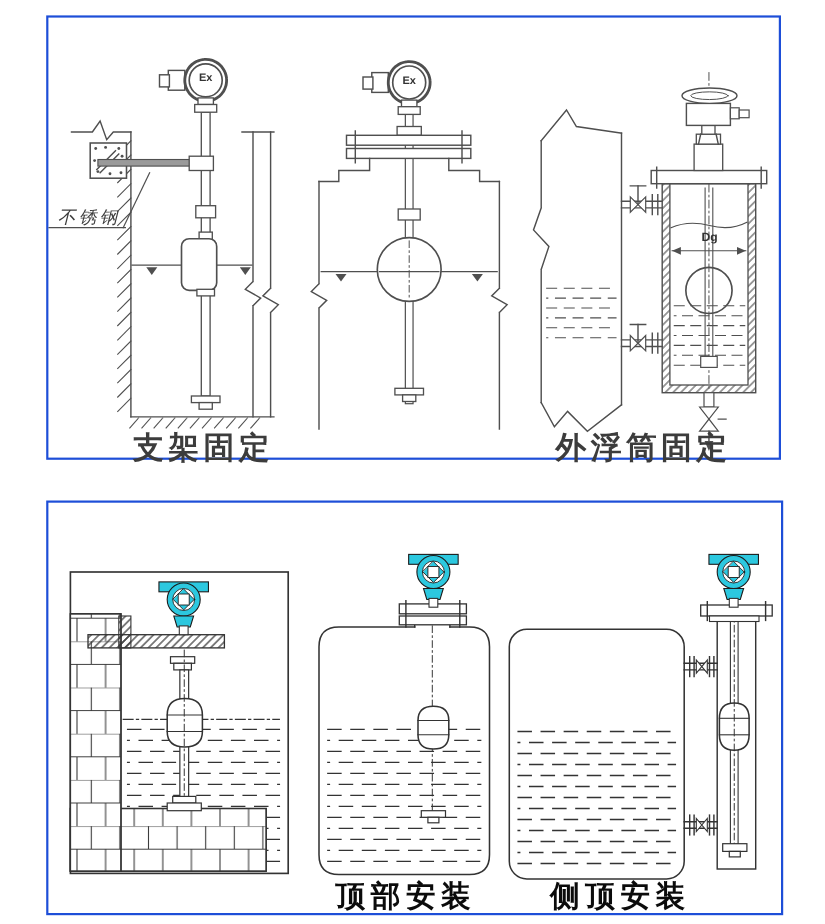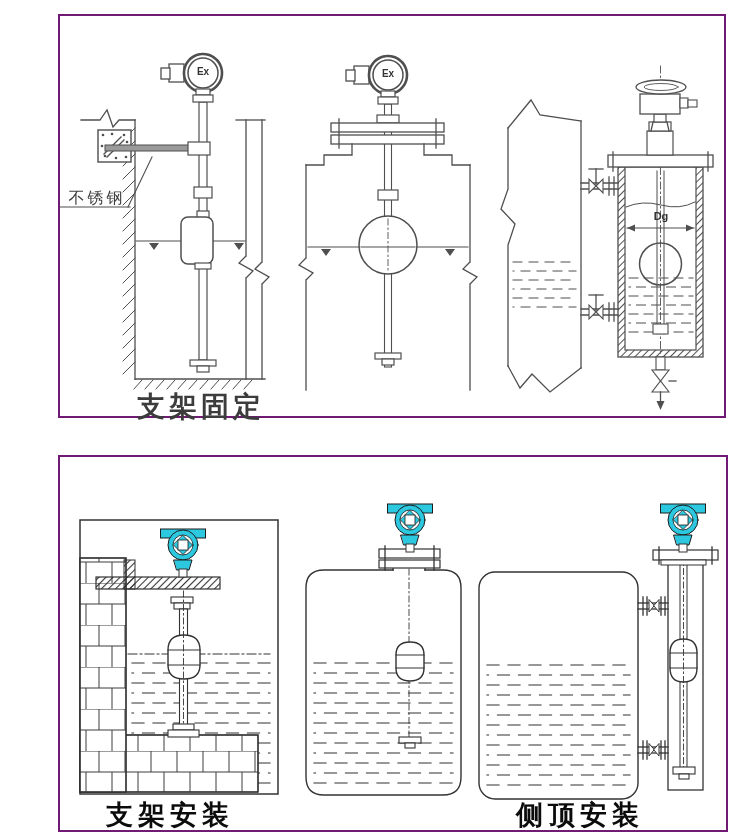--- a/index.html
+++ b/index.html
@@ -1,18 +1,18 @@
 <!DOCTYPE html>
 <html style="--cyan: #2cc8df; --line: #4f4f4f;"><head>
 <meta charset="utf-8">
 <style>
   html,body{margin:0;padding:0;background:#fff;}
   .stage{position:relative;width:750px;height:840px;background:#fff;overflow:hidden;
          font-family:"Liberation Sans", sans-serif;}
-  .panel{position:absolute;border:2px solid #701a75;background:#fff;margin-left:16px;}
+  .panel{position:absolute;border:2px solid #1d4ed8;background:#fff;}
   .panel svg{position:absolute;left:0;top:0;}
   .lbl{position:absolute;text-align:center;color:#3a3a3a;white-space:nowrap;}
   .cap-top{font-size:28px;font-weight:700;letter-spacing:4px;color:#3c3c3c;}
   .cap-bottom{font-size:27px;font-weight:900;letter-spacing:5px;color:#0b0b0b;}
   .ex{font-size:10px;font-weight:700;color:#333;letter-spacing:0;}
   .dg{font-size:11px;font-weight:700;color:#333;}
   .stainless{font-size:16px;color:#3d3d3d;letter-spacing:3px;}
 </style>
 </head>
 <body>
@@ -220,23 +220,24 @@
           <line x1="609" y1="365" x2="616" y2="365"></line>
           <line x1="600.5" y1="376" x2="600.5" y2="387"></line>
           <polygon points="596.5,385 604.5,385 600.5,394" fill="var(--line)" stroke="none"></polygon>
         </g>
       </g>
     </svg>
 
     <div class="lbl ex" style="left:129px;top:50px;width:28px;">Ex</div>
     <div class="lbl ex" style="left:314px;top:52px;width:28px;">Ex</div>
     <div class="lbl dg" style="left:586px;top:194px;width:30px;">Dg</div>
-    <div class="lbl stainless" style="left:6px;top:172px;width:62px;">不锈钢</div>
+    <div class="lbl stainless" style="left:6px;top:172px;width:62px;font-style:italic;">不锈钢</div>
 
     <div class="lbl cap-top" style="left:61px;top:372px;width:160px;">支架固定</div>
+    <div class="lbl cap-top" style="left:451px;top:372px;width:180px;">外浮筒固定</div>
   </div>
 
   <div class="panel" style="left:42px;top:455px;width:666px;height:373px;">
     <svg width="666" height="373" viewBox="0 0 666 373">
       <defs>
         <pattern id="brick" width="26" height="42" patternUnits="userSpaceOnUse">
           <path d="M0 0 H26 M0 21 H26 M13 0 V21 M0 21 V42 M26 21 V42" stroke="#3c3c3c" stroke-width="1" fill="none"></path>
         </pattern>
         <pattern id="hatchB" width="5" height="5" patternUnits="userSpaceOnUse" patternTransform="rotate(45)">
           <line x1="2.5" y1="0" x2="2.5" y2="5" stroke="#333" stroke-width="1.1"></line>
@@ -383,16 +384,16 @@
         <g>
           <rect x="593" y="93" width="65" height="10" fill="#fff" stroke-width="1.2"></rect>
           <rect x="601" y="103" width="45" height="5" fill="#fff" stroke-width="1"></rect>
           <line x1="599" y1="90" x2="599" y2="107"></line>
             <line x1="652" y1="90" x2="652" y2="107"></line>
         </g>
         <use href="#cyanHead" transform="translate(623,63)"></use>
       </g>
     </svg>
 
-    <div class="lbl cap-bottom" style="left:20px;top:340px;width:180px;">支架安装</div>
+    <div class="lbl cap-bottom" style="left:235px;top:340px;width:180px;">顶部安装</div>
     <div class="lbl cap-bottom" style="left:430px;top:340px;width:180px;text-align:center;">侧顶安装</div>
   </div>
 </div>
 
 </body></html>

